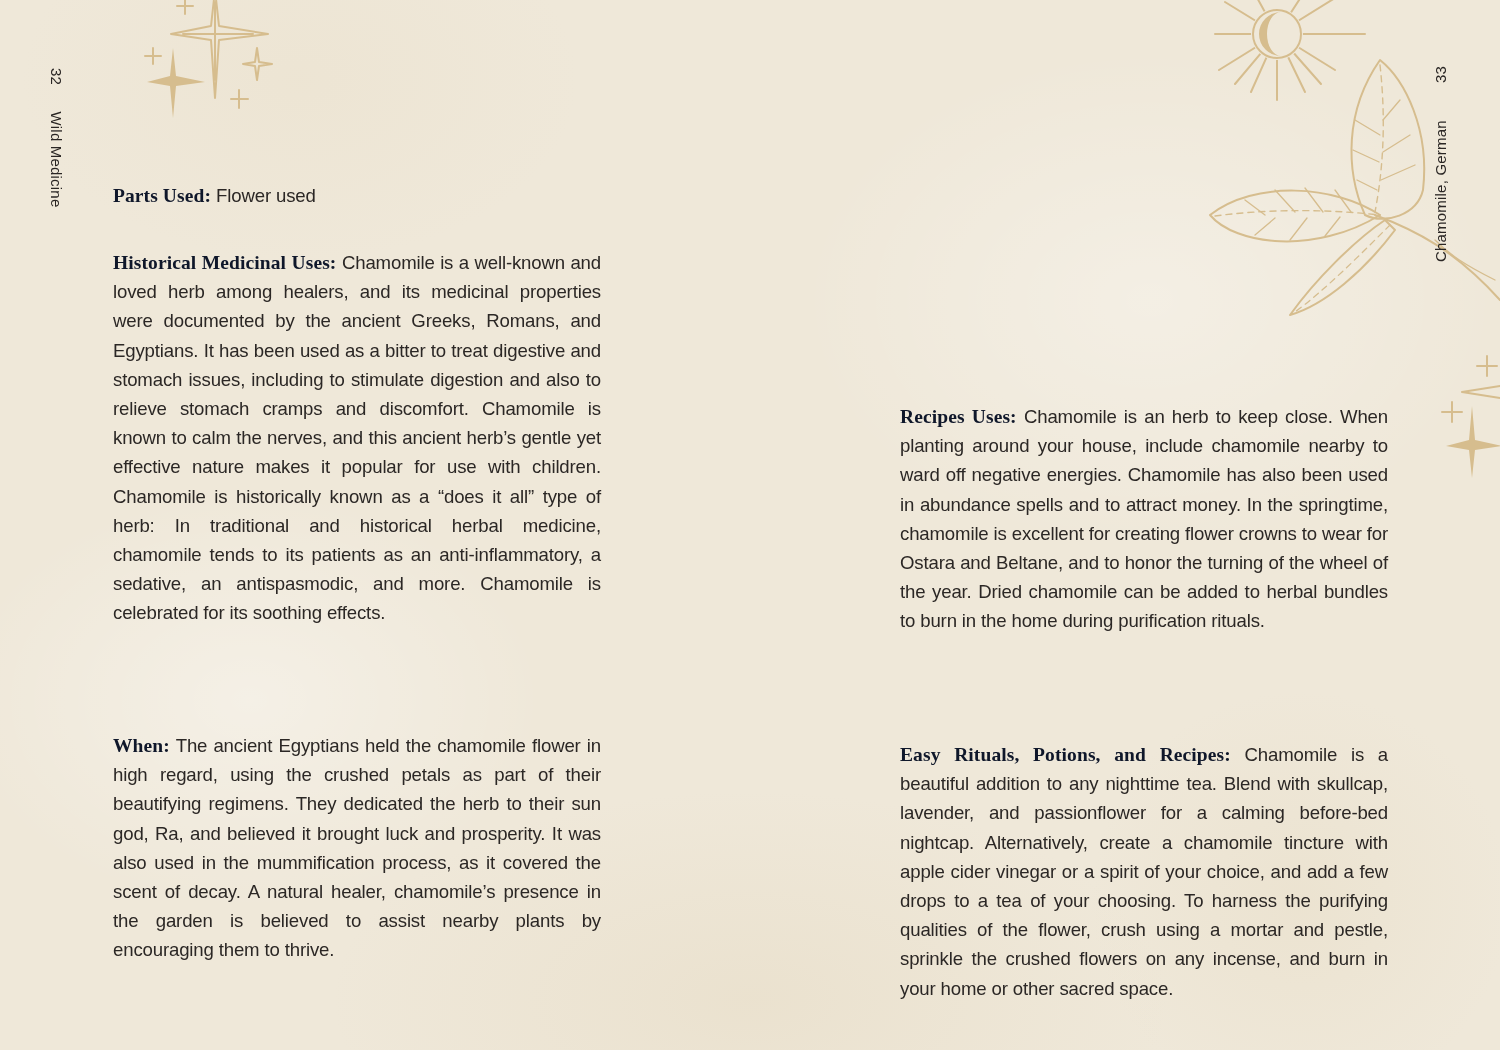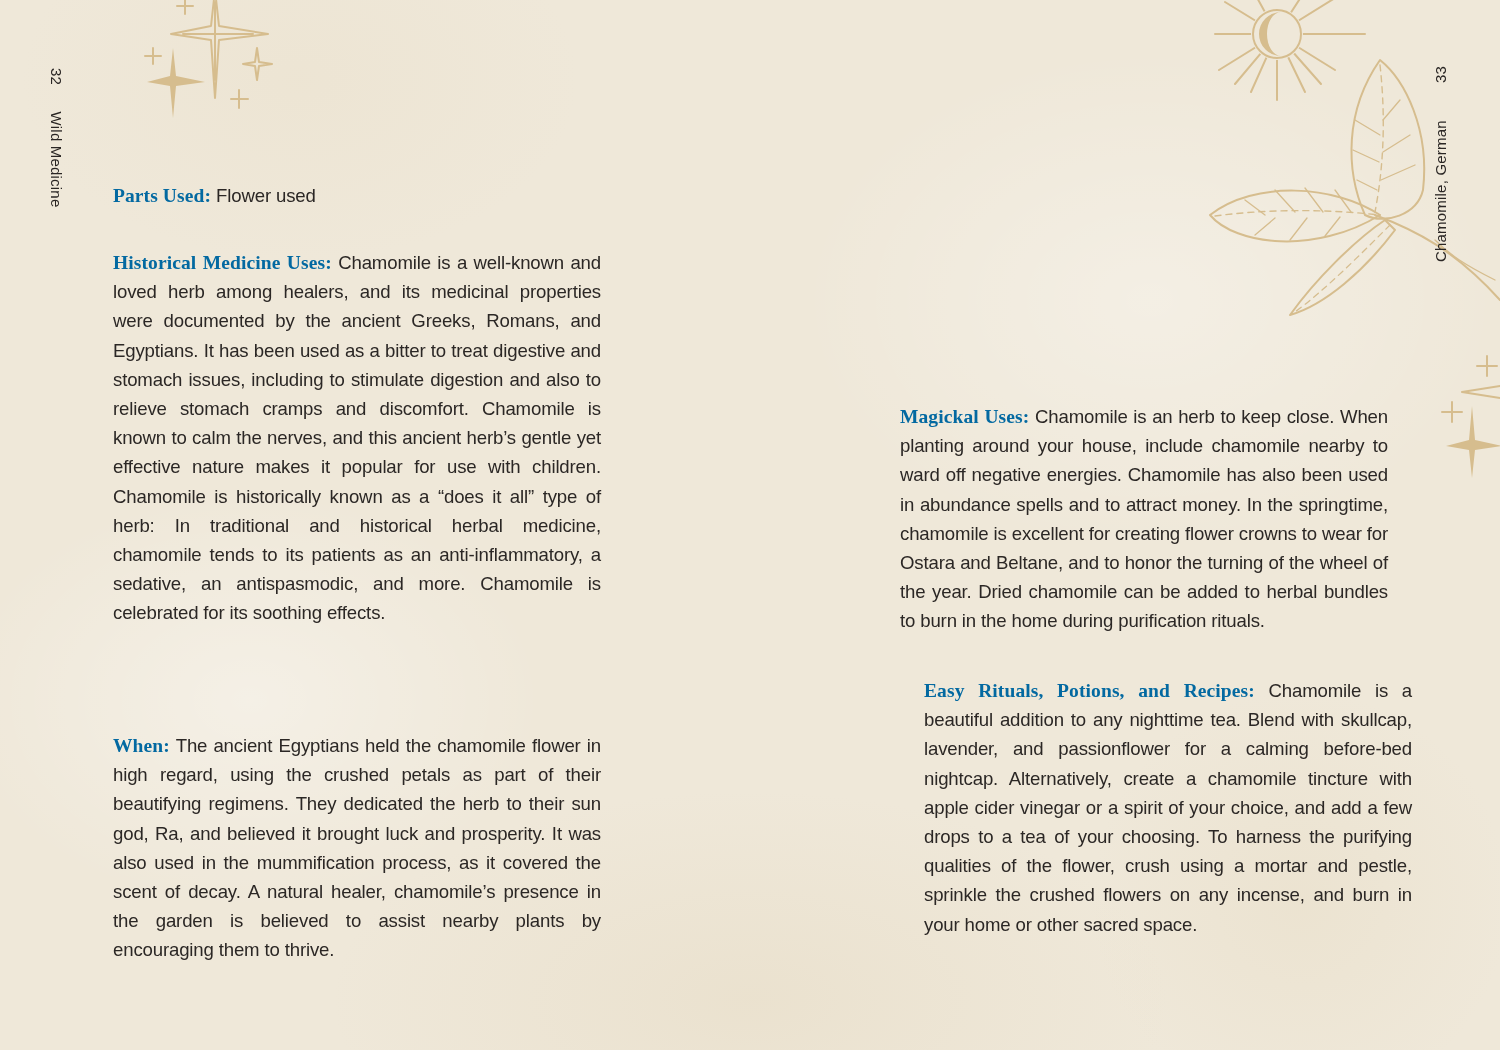--- a/index.html
+++ b/index.html
@@ -49,21 +49,21 @@
       font-family: "Liberation Sans", "DejaVu Sans", sans-serif;
       letter-spacing: -0.15px;
     }
     .left-col { left: 113px; width: 488px; text-align: justify; }
     .right-col { left: 900px; width: 488px; text-align: justify; }
 
     .label {
       font-family: "Liberation Serif", "DejaVu Serif", serif;
       font-weight: bold;
       font-size: 19.5px;
-      color: #0369a1;
+      color: #0f172a;
       letter-spacing: 0.1px;
     }
 
     svg.deco { position: absolute; overflow: visible; }
     .gold { stroke: #d6bd8e; fill: none; stroke-width: 2; stroke-linecap: round; stroke-linejoin: round; }
     .gold-fill { fill: #d6bd8e; stroke: none; }
   </style>
 </head>
 <body>
 
@@ -89,21 +89,21 @@
 
     <path class="gold" d="M104 90 L104 108 M96 99 L113 99" stroke-width="2.5"></path>
   </svg>
 
   <div class="section left-col" style="top:181px;">
     <span class="label">Parts Used:</span>
     <span>Flower used</span>
   </div>
 
   <div class="section left-col" style="top:248px;">
-    <span class="label">Historical Medicine Uses:</span>
+    <span class="label">Historical Medicinal Uses:</span>
     <span>Chamomile is a well-known and loved herb among healers, and its medicinal properties were documented by the ancient Greeks, Romans, and Egyptians. It has been used as a bitter to treat digestive and stomach issues, including to stimulate digestion and also to relieve stomach cramps and discomfort. Chamomile is known to calm the nerves, and this ancient herb’s gentle yet effective nature makes it popular for use with children. Chamomile is historically known as a “does it all” type of herb: In traditional and historical herbal medicine, chamomile tends to its patients as an anti-inflammatory, a sedative, an antispasmodic, and more. Chamomile is celebrated for its soothing effects.</span>
   </div>
 
 
   <div class="section left-col" style="top:731px;">
     <span class="label">When:</span>
     <span>The ancient Egyptians held the chamomile flower in high regard, using the crushed petals as part of their beautifying regimens. They dedicated the herb to their sun god, Ra, and believed it brought luck and prosperity. It was also used in the mummification process, as it covered the scent of decay. A natural healer, chamomile’s presence in the garden is believed to assist nearby plants by encouraging them to thrive.</span>
   </div>
 </div>
 
@@ -155,20 +155,20 @@
   <path class="gold" d="M60 36 L22 42 L60 48" stroke-width="1.5"></path>
   <path class="gold-fill" d="M32 56 L35 90 L62 96 L35 100 L32 128 L29 100 L6 96 L29 90 Z"></path>
 </svg>
 
 <div class="running-head running-head-right">
   <span>Chamomile, German</span>
   <span class="folio">33</span>
 </div>
 
 <div class="section right-col" style="top:402px;">
-  <span class="label">Magickal Uses:</span>
+  <span class="label">Recipes Uses:</span>
   <span>Chamomile is an herb to keep close. When planting around your house, include chamomile nearby to ward off negative energies. Chamomile has also been used in abundance spells and to attract money. In the springtime, chamomile is excellent for creating flower crowns to wear for Ostara and Beltane, and to honor the turning of the wheel of the year. Dried chamomile can be added to herbal bundles to burn in the home during purification rituals.</span>
 </div>
 
-<div class="section right-col" style="top:676px;margin-left:24px;">
+<div class="section right-col" style="top:740px;">
   <span class="label">Easy Rituals, Potions, and Recipes:</span>
   <span>Chamomile is a beautiful addition to any nighttime tea. Blend with skullcap, lavender, and passionflower for a calming before-bed nightcap. Alternatively, create a chamomile tincture with apple cider vinegar or a spirit of your choice, and add a few drops to a tea of your choosing. To harness the purifying qualities of the flower, crush using a mortar and pestle, sprinkle the crushed flowers on any incense, and burn in your home or other sacred space.</span>
 </div>
 
 </body></html>

